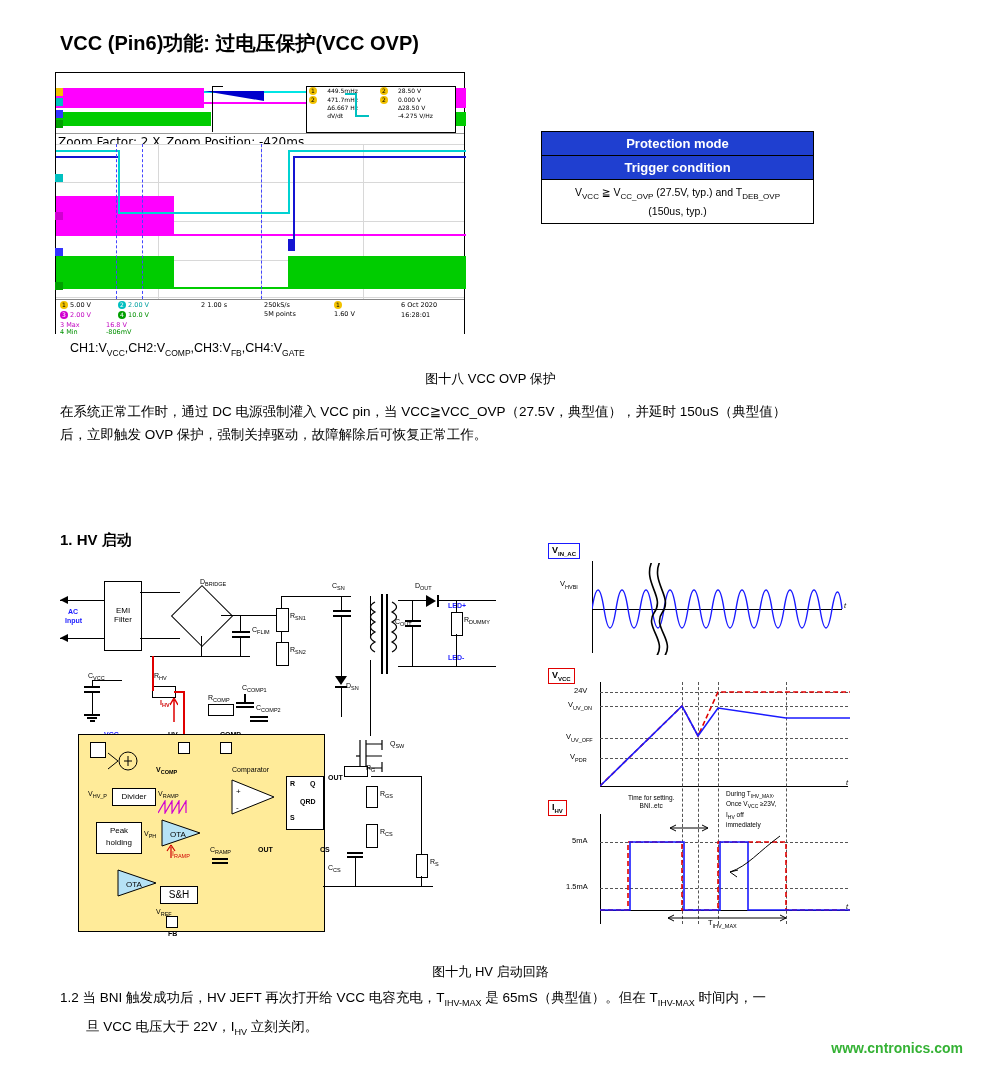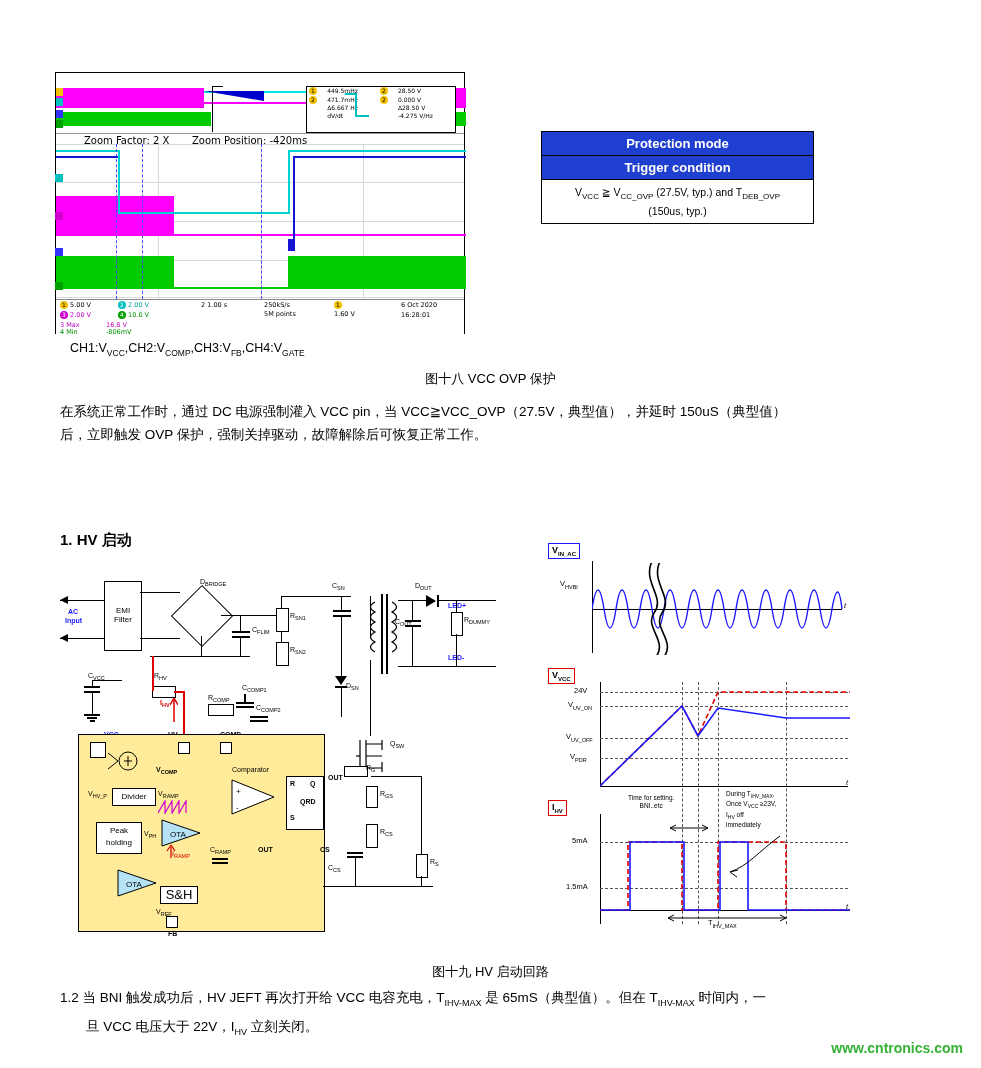--- a/index.html
+++ b/index.html
@@ -32,21 +32,21 @@
   .scope .mlabel{position:absolute;left:196px;top:1px;font-size:7px;}
 
   .overview{position:absolute;left:0;top:13px;width:100%;height:47px;background:#fff;}
   .ov-mag{position:absolute;background:#ff00ff;}
   .ov-grn{position:absolute;background:#00cc00;}
   .ov-cyan{position:absolute;background:#00e5e5;}
   .ov-blue{position:absolute;background:#0000cc;}
   .bracket{position:absolute;border:1px solid #000;border-bottom:none;}
 
   .zoombar{position:absolute;left:0;top:60px;width:100%;height:11px;background:#fff;border-top:1px solid #999;border-bottom:1px solid #999;}
-  .zoombar span{position:absolute;font-size:10px;top:1px;margin-left:26px;}
+  .zoombar span{position:absolute;font-size:12px;top:1px;}
 
   .grid{position:absolute;left:0;top:71px;width:100%;height:155px;background:#ffffff;}
   .grid .gl{position:absolute;background:#d8d8d8;}
   .grid .dash{position:absolute;border-left:1px dashed #4444ff;height:100%;top:0;}
   .readout{
     position:absolute;left:250px;top:13px;width:148px;height:45px;
     background:#ffffff;border:1px solid #000;font-size:6px;
   }
   .readout td{padding:0 2px;font-size:6px;line-height:8px;}
 
@@ -118,20 +118,21 @@
   .dashv{position:absolute;border-left:1px dashed #555;}
   .dashh{position:absolute;border-top:1px dashed #555;}
   .note{position:absolute;font-size:6.5px;line-height:8px;}
   .note sub{font-size:5px;}
 </style>
 </head>
 <body>
 
 <div class="page">
 
+  <h1 class="sec-title" id="title1">VCC (Pin6)功能: 过电压保护(VCC OVP)</h1>
 
   <div class="scope">
 
     <div class="overview">
       <div class="ov-mag" style="left:0;top:2px;width:410px;height:20px;"></div>
       <div class="ov-mag" style="left:148px;top:2px;width:125px;height:20px;background:#ffffff;border:0;"></div>
       <div class="ov-cyan" style="left:148px;top:5px;width:125px;height:2px;"></div>
       <div class="ov-mag" style="left:148px;top:16px;width:125px;height:2px;"></div>
       <div class="ov-blue" style="left:148px;top:5px;width:60px;height:10px;clip-path:polygon(0 0,100% 100%,100% 0);"></div>
       <div class="ov-grn" style="left:0;top:26px;width:155px;height:14px;"></div>
@@ -429,21 +430,21 @@
       <svg width="10" height="14">
           <path d="M5 14 L5 3 M5 1 L1 7 M5 1 L9 7" stroke="#d00000" fill="none" stroke-width="1.2"></path>
         </svg>
     </div>
     <div style="position:absolute;left:56px;top:312px;">
       <svg width="42" height="30">
           <polygon points="2,2 2,28 40,15" fill="#b6e2f5" stroke="#000" stroke-width="1"></polygon>
           <text x="10" y="19" font-size="8" font-family="sans-serif">OTA</text>
         </svg>
     </div>
-    <div class="bx" style="left:100px;top:330px;width:36px;height:16px;font-size:13px;line-height:16px;">S&amp;H</div>
+    <div class="bx" style="left:100px;top:330px;width:36px;height:16px;font-size:10px;line-height:16px;">S&amp;H</div>
     <div class="cz" style="left:96px;top:352px;">V<sub>REF</sub></div>
     <div class="cz b" style="left:108px;top:374px;">FB</div>
     <div style="position:absolute;left:106px;top:360px;width:10px;height:10px;border:1px solid #000;background:#fff;"></div>
 
     <div style="position:absolute;left:170px;top:222px;">
       <svg width="46" height="38">
           <polygon points="2,2 2,36 44,19" fill="#fff" stroke="#000" stroke-width="1"></polygon>
           <text x="6" y="16" font-size="8" font-family="sans-serif">+</text>
           <text x="6" y="32" font-size="8" font-family="sans-serif">-</text>
         </svg>

